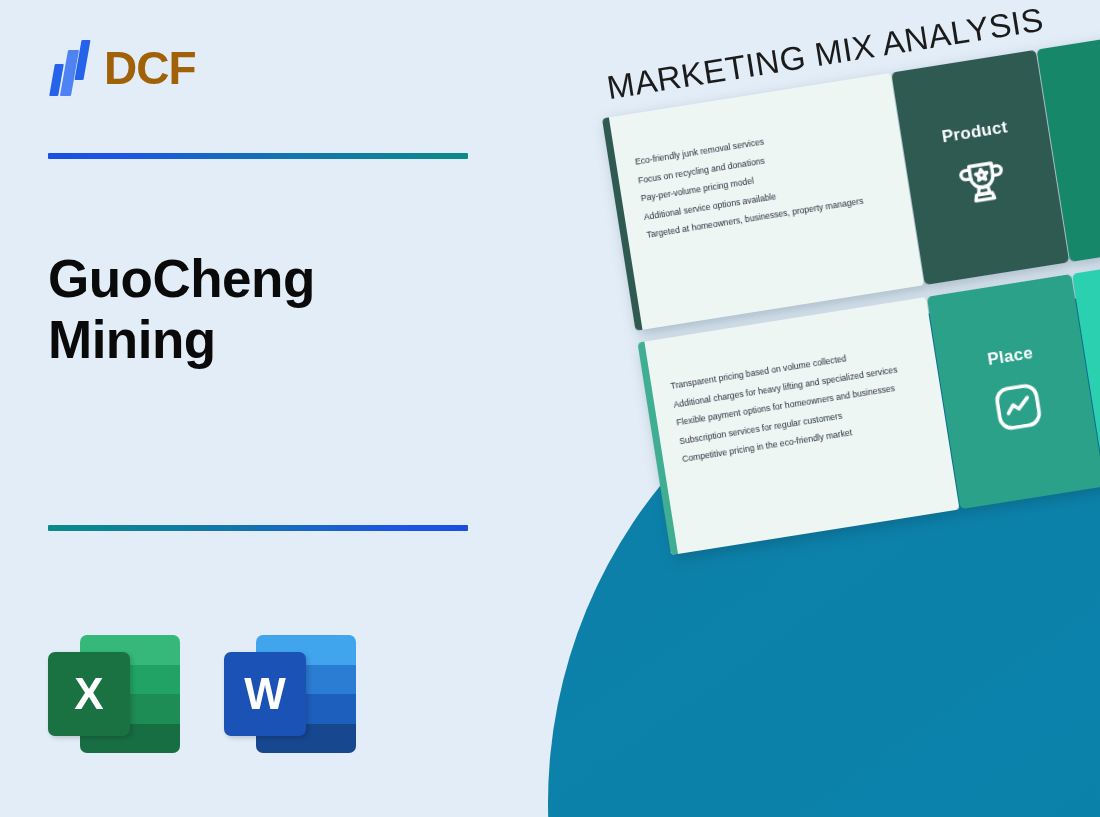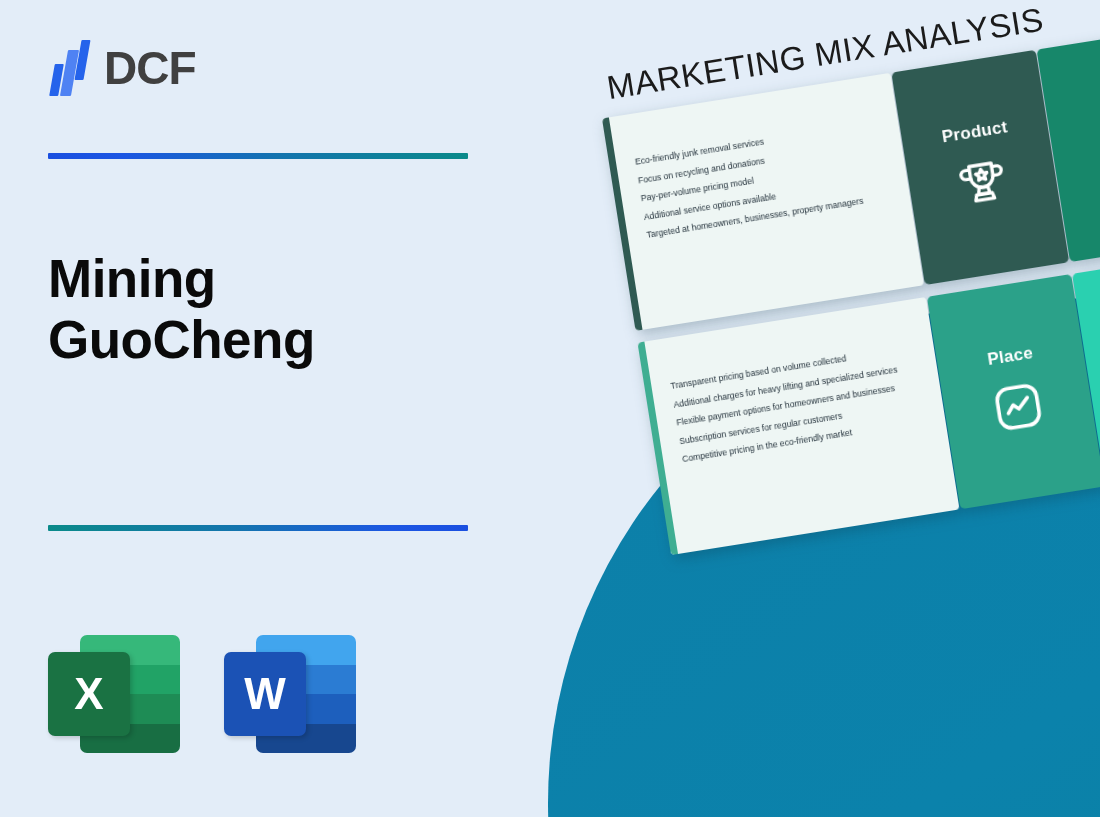--- a/index.html
+++ b/index.html
@@ -23,21 +23,21 @@
 
   
   .left-col{ position:absolute; left:0; top:0; width:520px; height:817px; }
 
   .logo-row{ position:absolute; left:48px; top:40px; display:flex; align-items:center; }
   .logo-mark{ position:relative; width:46px; height:56px; margin-right:10px; }
   .logo-mark i{ position:absolute; display:block; transform:skewX(-10deg); border-radius:1px; }
   .bar1{ left:4px;  top:24px; width:9px;  height:32px; background:#2563eb; }
   .bar2{ left:16px; top:10px; width:11px; height:46px; background:#4f82f3; }
   .bar3{ left:30px; top:0px;  width:9px;  height:40px; background:#2563eb; }
-  .logo-text{ font-size:46px; font-weight:700; color:#404040; letter-spacing:-1px; line-height:1; }
+  .logo-text{ font-size:46px; font-weight:700; color:#a16207; letter-spacing:-1px; line-height:1; }
 
   .divider{ position:absolute; left:48px; width:420px; height:6px; border-radius:1px; }
   .divider-top{ top:153px; background:linear-gradient(90deg,#1a4fe0 0%,#1c56e3 18%,#1374ae 55%,#0a8a8a 100%); }
   .divider-bottom{ top:525px; background:linear-gradient(90deg,#0a8a8a 0%,#1374ae 45%,#1c56e3 82%,#1a4fe0 100%); }
 
   .page-title{
     position:absolute; left:48px; top:248px; width:430px;
     font-size:53px; font-weight:700; color:#0a0a0a;
     line-height:1.16; letter-spacing:-0.5px;
   }
@@ -101,22 +101,22 @@
         <i class="bar1"></i>
           <i class="bar2"></i>
           <i class="bar3"></i>
       </div>
       <div class="logo-text">DCF</div>
     </div>
 
     <div class="divider divider-top"></div>
 
     <div class="page-title">
+      <span class="tline">GuoCheng</span>
       <span class="tline">Mining</span>
-      <span class="tline">GuoCheng</span>
     </div>
 
     <div class="divider divider-bottom"></div>
 
     <div class="office-row">
       <div class="office-icon excel">
         <div class="oi-back">
           <span style="background:#36b87a"></span>
           <span style="background:#21a366"></span>
           <span style="background:#1e8c55"></span>

